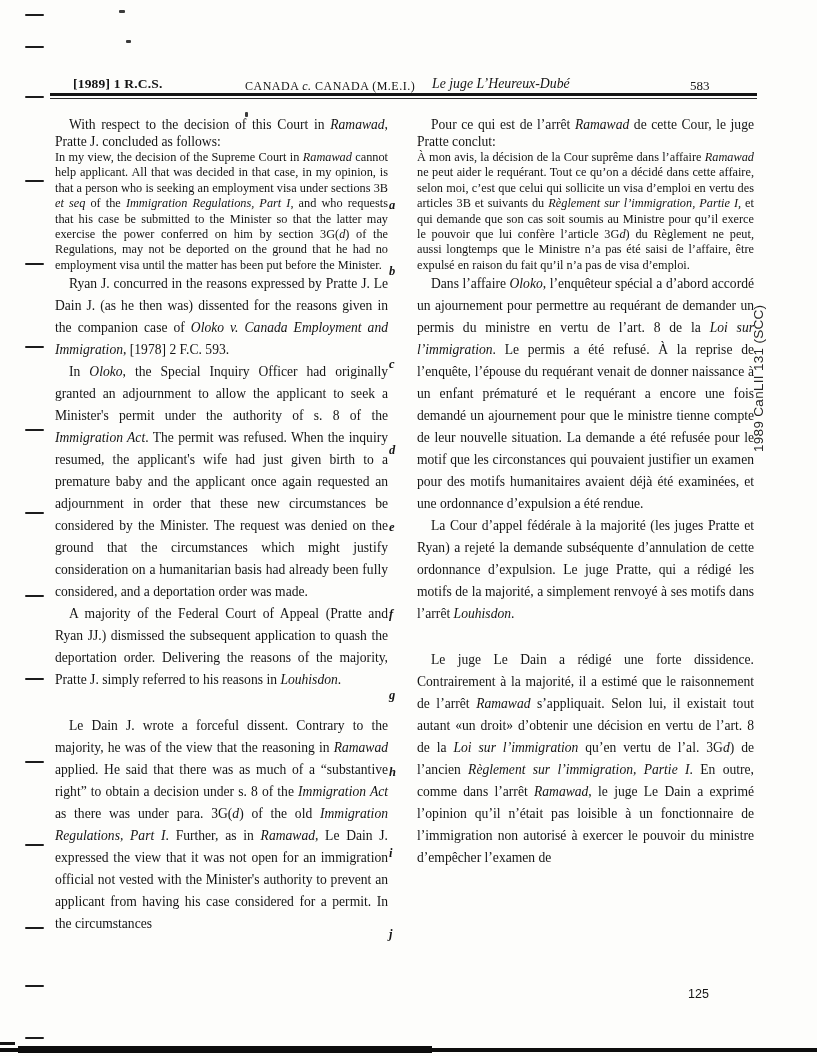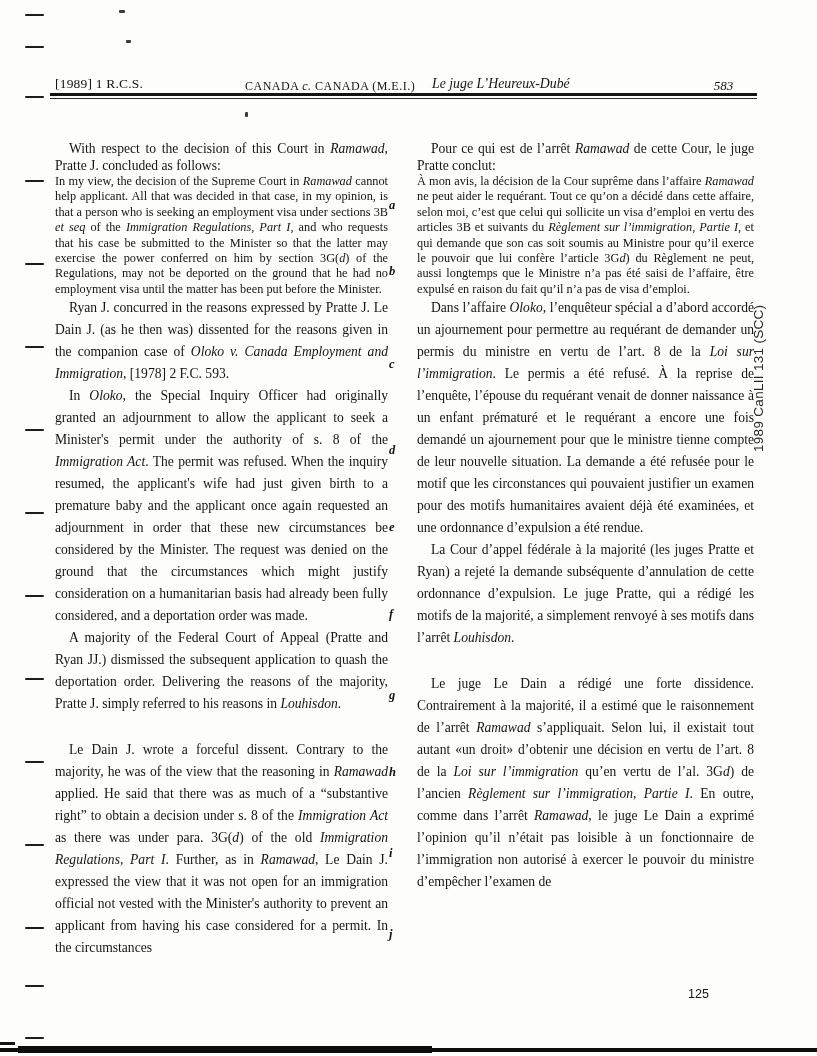--- a/index.html
+++ b/index.html
@@ -3,29 +3,29 @@
 <meta charset="utf-8">
 <style>
   html,body { margin:0; padding:0; background:#d9d9d9; }
   .page {
     position:relative; width:817px; height:1056px; margin:0 auto;
     background:#fdfdfb; color:#141414; overflow:hidden;
     font-family:"Liberation Serif", serif;
   }
 
   
-  .hdr-citation { position:absolute; left:55px; top:76px; font-size:13.5px; letter-spacing:0.2px; }
+  .hdr-citation { position:absolute; left:73px; top:76px; font-size:13.5px; letter-spacing:0.2px;font-weight:bold; }
   .hdr-case     { position:absolute; left:245px; top:79px; font-size:12px; letter-spacing:0.5px; }
   .hdr-judge    { position:absolute; left:432px; top:76px; font-size:13.8px; font-style:italic; }
-  .hdr-page     { position:absolute; left:690px; top:78px; width:67px; font-size:13px; text-align:center;font-style:italic; }
+  .hdr-page     { position:absolute; left:690px; top:78px; width:67px; font-size:13px; text-align:left; }
   .rule-thick   { position:absolute; left:50px; top:93px; width:707px; height:3px; background:#141414; }
   .rule-thin    { position:absolute; left:50px; top:98px; width:707px; height:1px; background:#2b2b2b; }
 
   
-  .col { position:absolute; top:140px; }
+  .col { position:absolute; top:116px; }
   .col-en { left:55px;  width:333px; }
   .col-fr { left:417px; width:337px; }
   .col p { margin:0; text-align:justify; }
   .para-lead  { font-size:13.6px; line-height:17px; text-indent:14px; }
   .para-quote { font-size:12.3px; line-height:15.4px; margin-top:4px; }
   .para-body  { font-size:13.6px; line-height:22px; text-indent:14px; margin-top:13px; }
   .col p:last-child { margin-top:24px; }
 
   
   .margin-letter {

